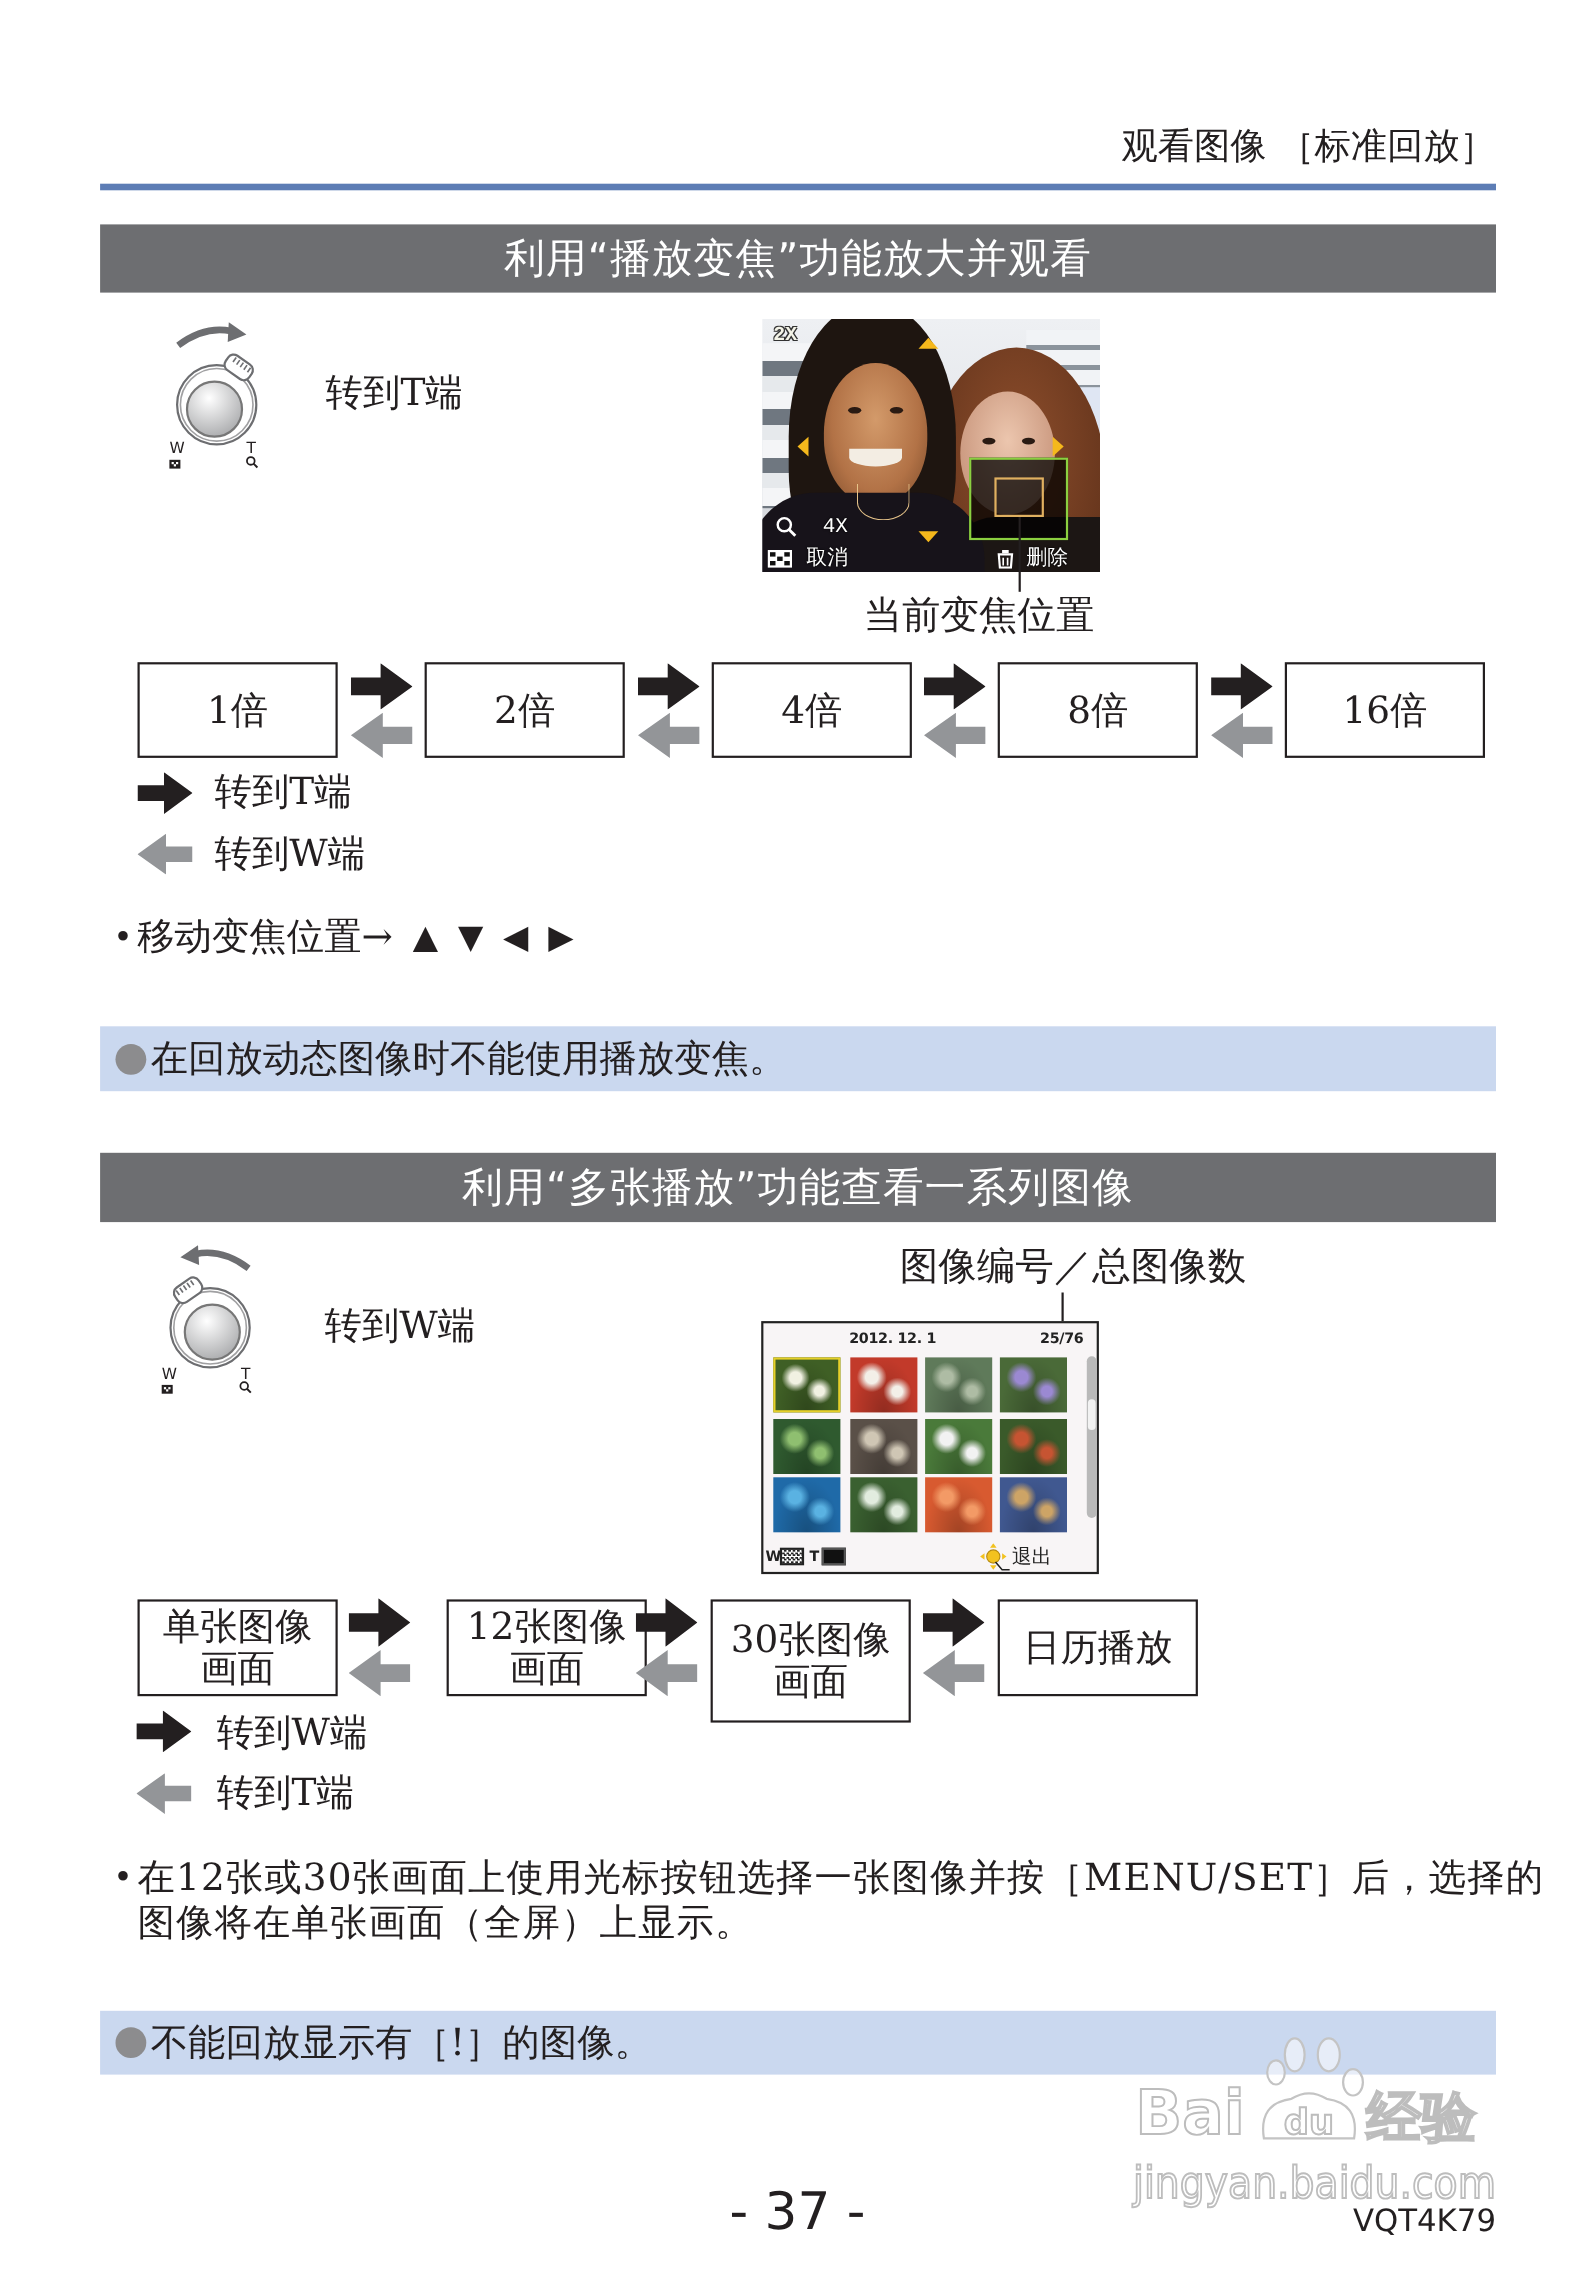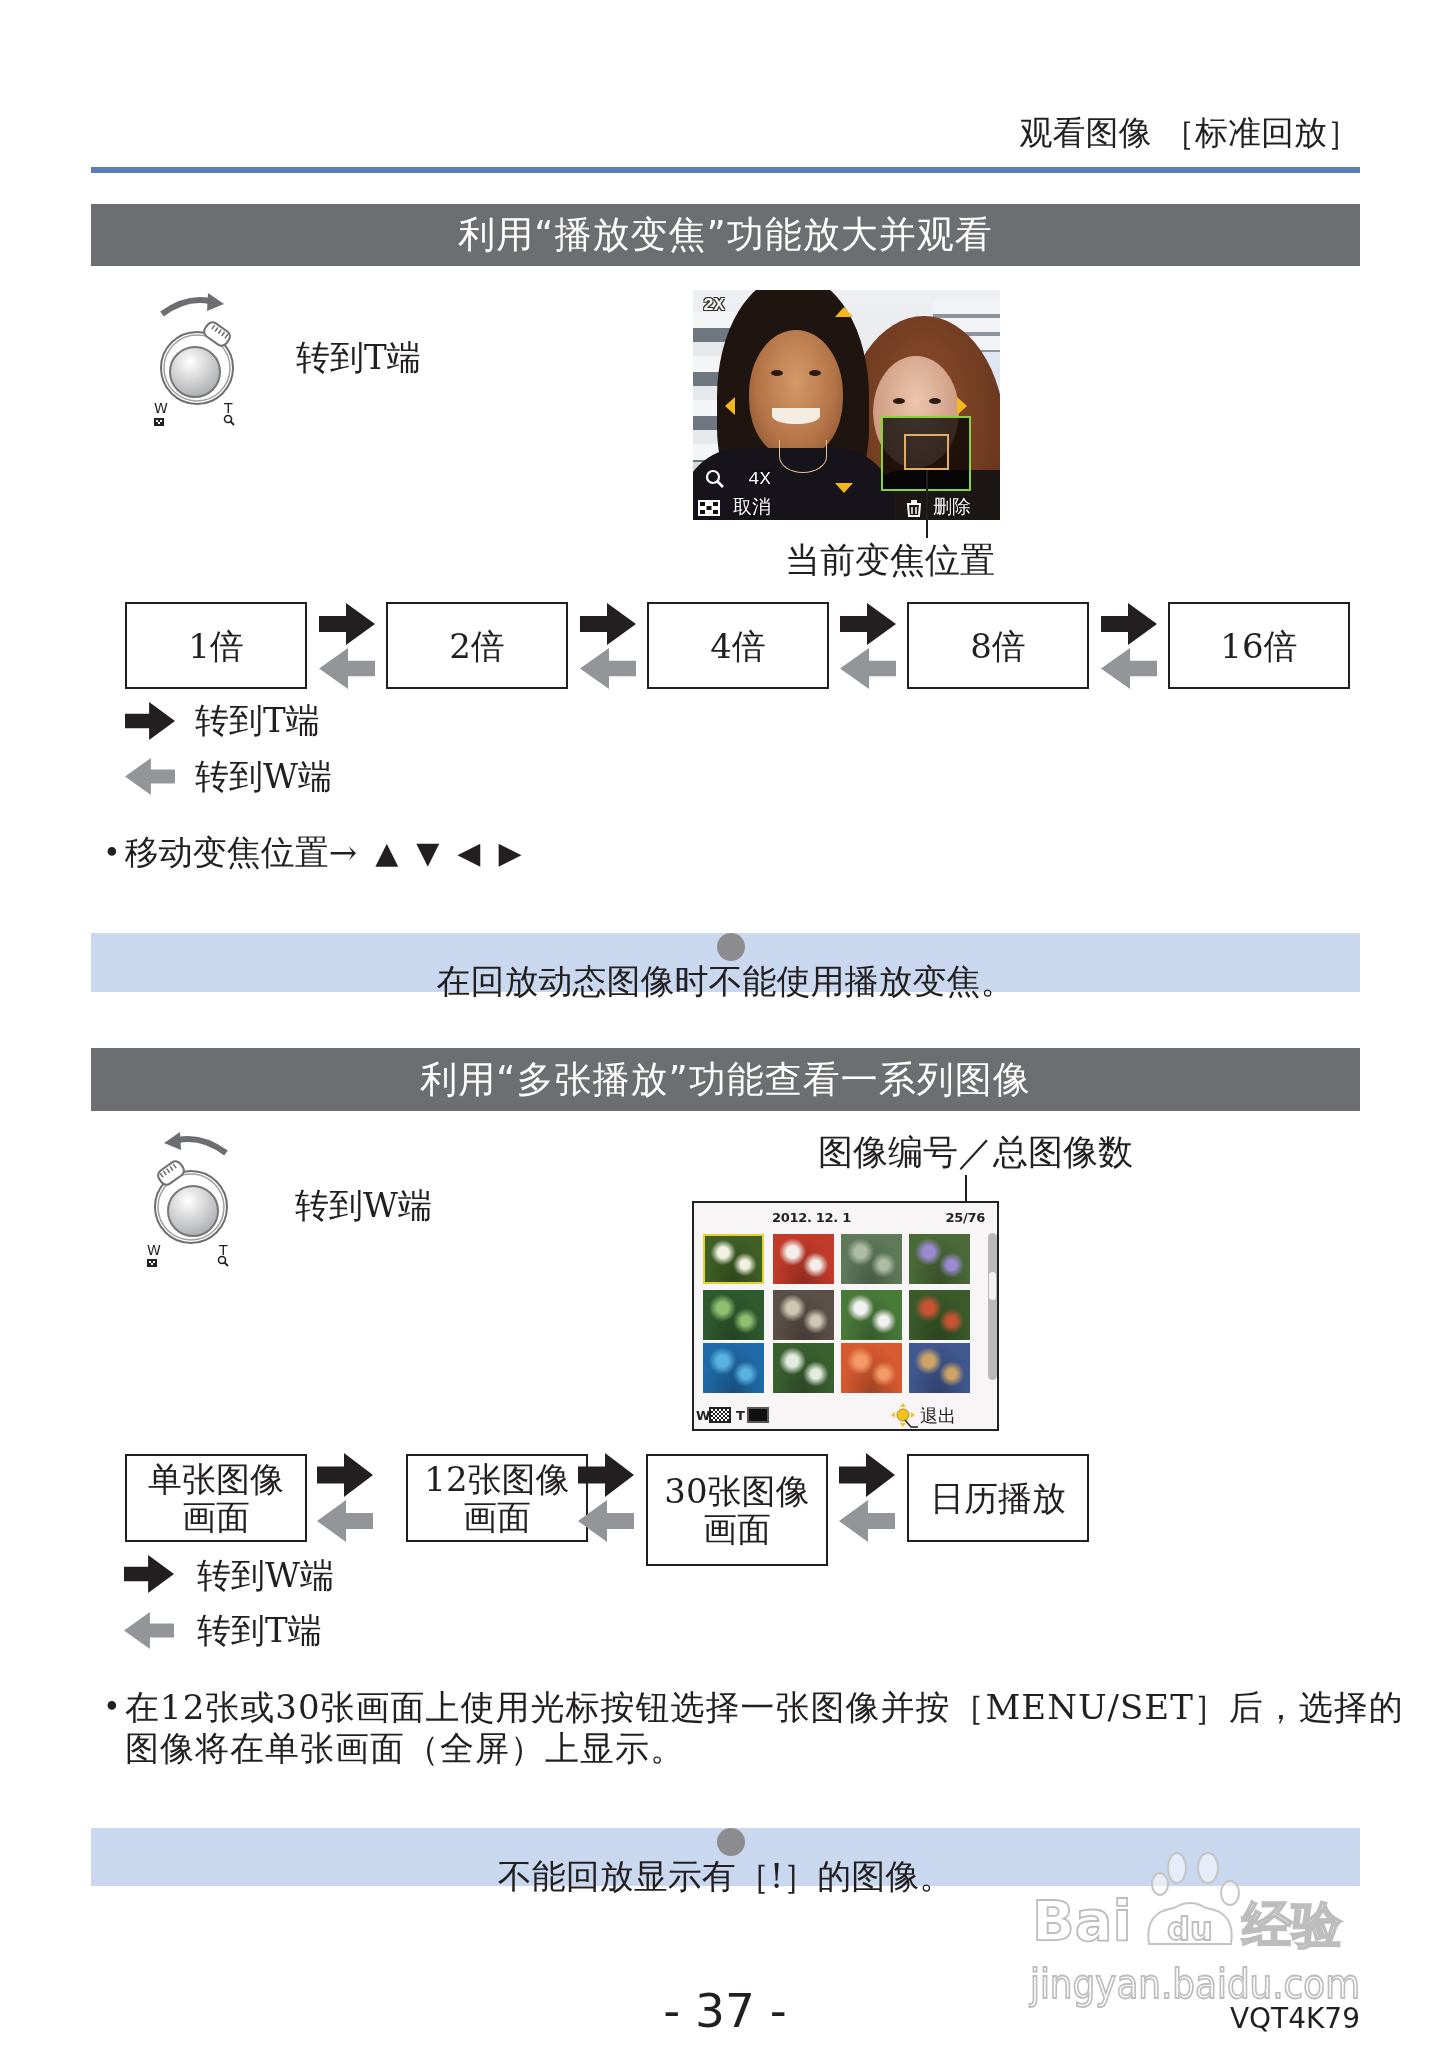--- a/index.html
+++ b/index.html
@@ -34,21 +34,21 @@
 .arr svg,.leg-arr svg{display:block;width:100%;height:100%;}
 .leg-arr{position:absolute;width:50px;height:38px;}
 
 
 .bullet-row{left:103px;top:832px;display:flex;align-items:center;}
 .bullet-dot-s{font-size:30px;margin-right:4px;}
 .key{font-family:"DejaVu Sans","Liberation Sans",sans-serif;font-size:30px;margin-left:18px;}
 .key:first-of-type{margin-left:22px;}
 
 
-.note-bar{left:91px;width:1269px;background:var(--note-bar-blue);display:flex;align-items:center;flex-direction:column;}
+.note-bar{left:91px;width:1269px;background:var(--note-bar-blue);display:flex;align-items:center;}
 .note-dot{width:28px;height:28px;border-radius:50%;background:var(--dot-gray);margin-left:14px;margin-right:4px;flex:none;}
 .note-text{font-size:34px;line-height:40px;}
 
 
 .dial{position:absolute;width:100px;height:150px;}
 .dial svg{position:absolute;left:0;top:0;}
 .dial-lbl{position:absolute;font-family:"DejaVu Sans","Liberation Sans",sans-serif;font-size:14px;line-height:16px;color:#231f20;}
 
 
 .photo{overflow:hidden;background:linear-gradient(180deg,#eef0f3 0%,#e2e5ea 55%,#c9ccd1 100%);}

